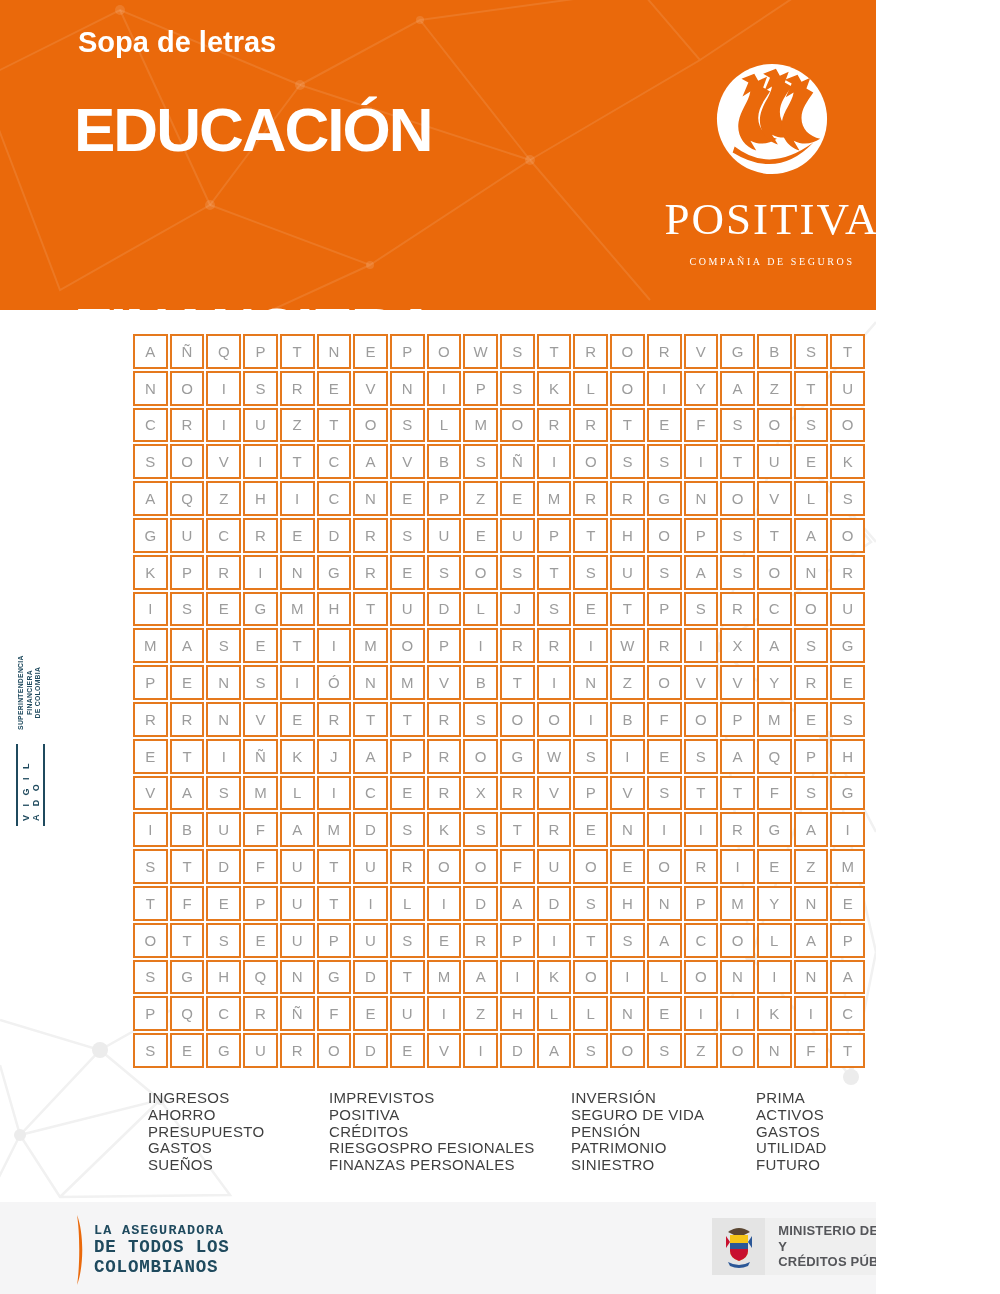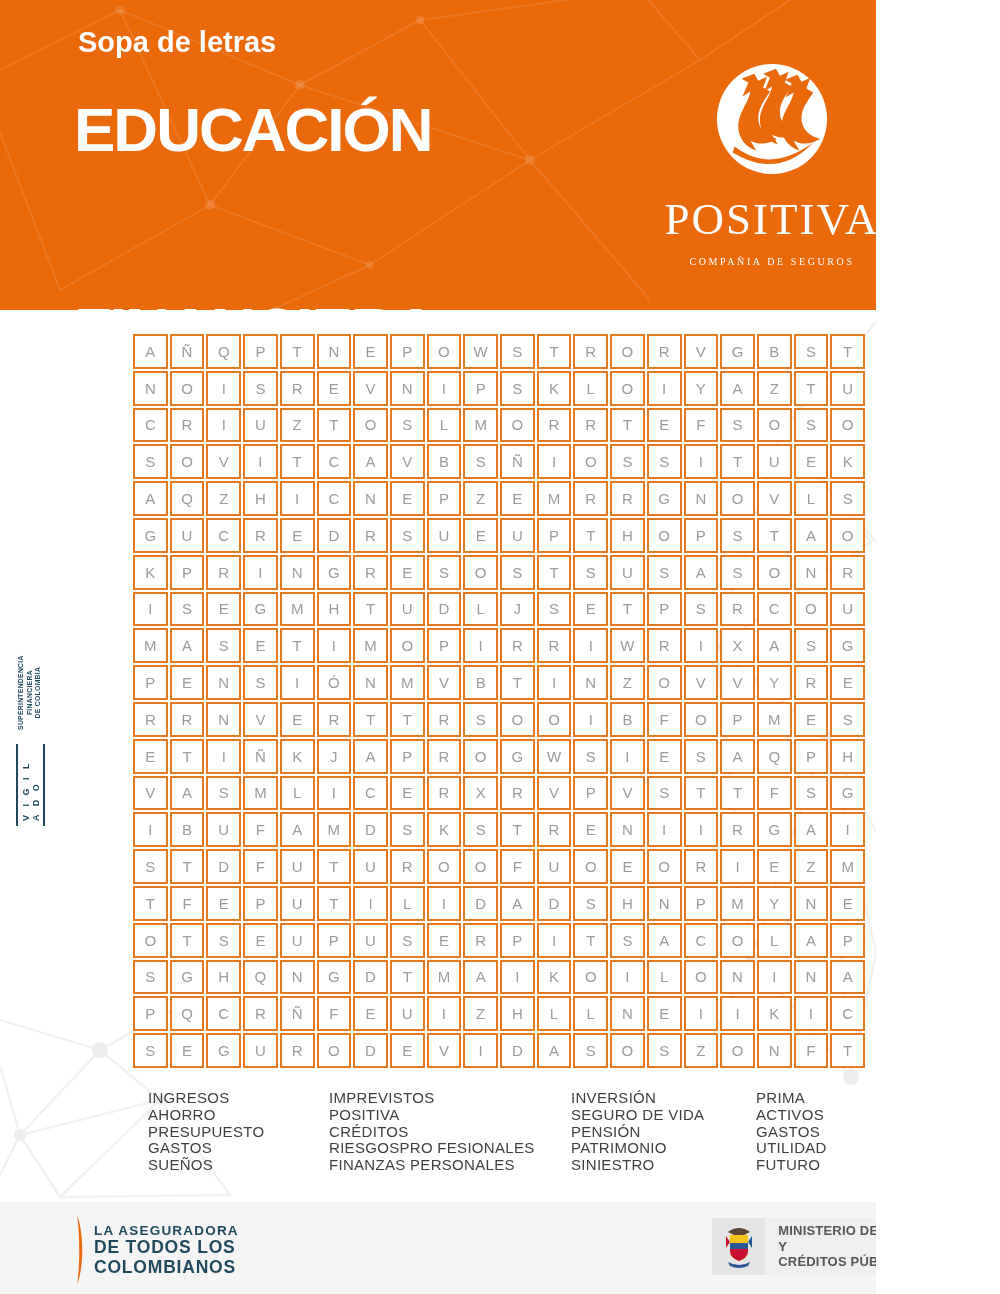--- a/index.html
+++ b/index.html
@@ -39,21 +39,21 @@
   
   .words{position:absolute;left:148px;top:1090px;display:flex;
          color:var(--text,#3F3F3F);font-size:15px;line-height:16.8px;letter-spacing:.3px;}
   .word-col:nth-child(1){width:175px;}
   .word-col:nth-child(2){width:242px;margin-left:6px;}
   .word-col:nth-child(3){width:185px;}
 
   
   .footer{position:absolute;left:0;top:1202px;width:1000px;height:92px;background:var(--footer-bg,#F5F5F6);}
   .brand{position:absolute;left:75px;top:13px;display:flex;gap:9px;align-items:center;}
-  .brand-text{color:var(--navy,#1F4A5E);font-weight:bold;}
+  .brand-text{color:var(--navy,#1F4A5E);font-weight:bold;font-family:Liberation Mono, monospace;}
   .brand-l1{font-size:13.5px;letter-spacing:1.2px;}
   .brand-l2,.brand-l3{font-size:17.5px;letter-spacing:.8px;line-height:19.5px;}
   .ministry{position:absolute;left:712px;top:16px;width:240px;height:57px;background:#EFEFEF;display:flex;}
   .ministry-emblem{width:57px;height:57px;background:#E4E4E4;display:flex;align-items:center;justify-content:center;}
   .ministry-text{display:flex;flex-direction:column;justify-content:center;padding-left:13px;
                  font-size:13px;font-weight:bold;color:var(--ministry,#55565A);line-height:15.5px;letter-spacing:.2px;}
 </style>
 </head>
 <body>
 

